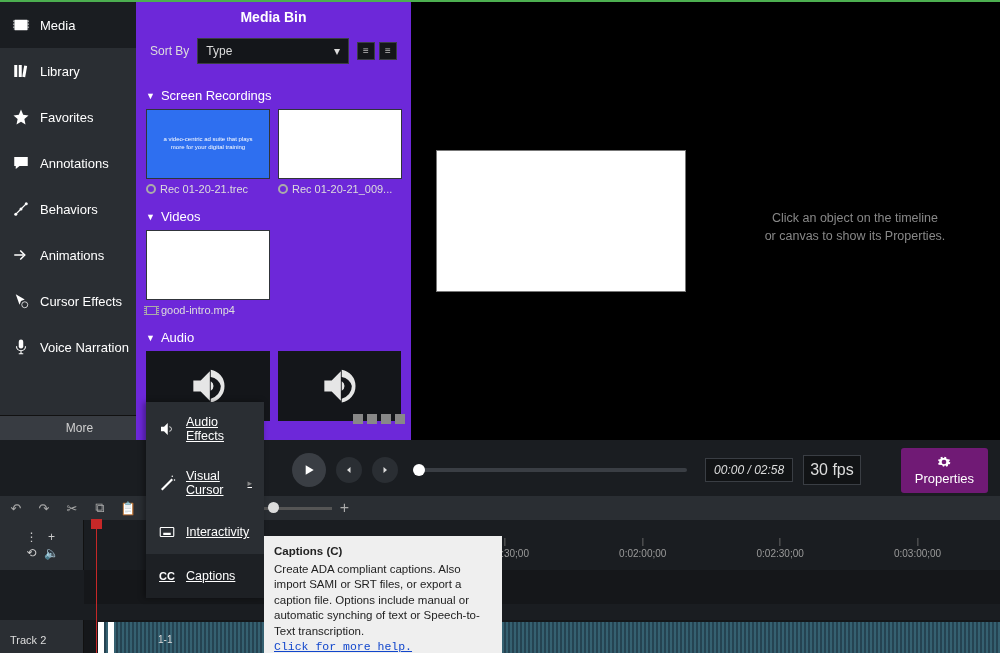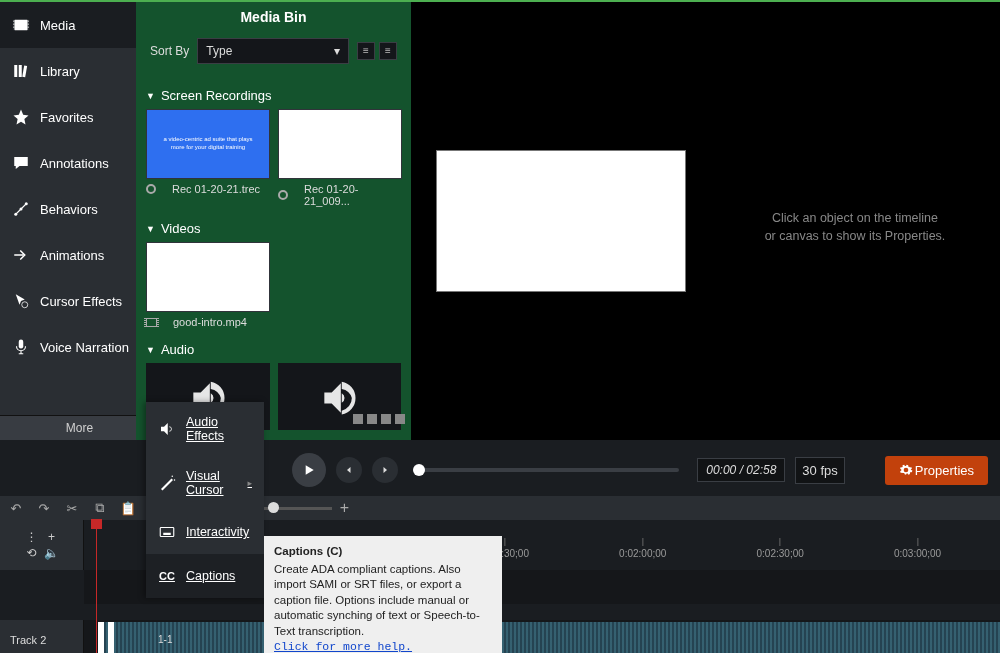--- a/index.html
+++ b/index.html
@@ -8,36 +8,36 @@
 
   
   .sidebar { position:absolute; left:0; top:2px; width:160px; height:438px; background:#2a2e33; border-right:1px solid #000; }
   .sidebar-item { display:flex; align-items:center; gap:10px; padding:14px 12px; color:#fff; cursor:pointer; font-size:13px; }
   .sidebar-item.active { background:#1a1d21; }
   .sidebar .more { position:absolute; bottom:0; left:0; right:0; text-align:center; padding:5px 0; font-size:12px; color:#d0d0d0; background:#383c42; border-top:1px solid #111; cursor:pointer;}
   .icon { width:18px; height:18px; display:inline-flex; align-items:center; justify-content:center; fill:#fff; color:#fff; flex-shrink:0;}
   .icon svg { width:100%; height:100%; fill:currentColor; }
 
   
-  .mediabin { position:absolute; left:136px; top:2px; width:276px; height:438px; background:#14532d; border-right:1px solid #000;}
+  .mediabin { position:absolute; left:136px; top:2px; width:276px; height:438px; background:#6d28d9; border-right:1px solid #000;}
   .mediabin-title { text-align:center; padding:7px 0; font-weight:bold; color:#fff; font-size:14px; }
   .sortrow { display:flex; align-items:center; gap:8px; padding:6px 14px; }
   .sortrow .lbl { font-size:12px; color:#ddd;}
   .sort-select { flex:1; background:#14161a; border:1px solid #3a3e44; color:#ddd; font-size:12px; padding:5px 8px; display:flex; justify-content:space-between; align-items:center; cursor:pointer;}
   .sort-btns { display:flex; gap:4px; }
   .sort-btn { width:18px; height:18px; background:#14161a; border:1px solid #3a3e44; display:flex; align-items:center; justify-content:center; cursor:pointer;}
   .sort-btn span{ font-size:10px; color:#bbb; line-height:1;}
   .bin-body { padding:4px 10px 0 10px; overflow:hidden; height:360px; position:relative;}
   .section-head { display:flex; align-items:center; gap:6px; font-size:13px; color:#fff; margin:14px 0 6px 0; }
   .section-head .tri { font-size:9px; }
   .thumb-row { display:flex; gap:8px; }
   .thumb { width:124px; }
   .thumb-img { width:124px; height:70px; background:#fff; border:1px solid #30343a; display:flex; align-items:center; justify-content:center; overflow:hidden;}
   .thumb-img.blue { background:#2e6ff0; color:#fff; font-size:6px; text-align:center; padding:10px; line-height:1.3; position:relative;}
-  .thumb-label { display:flex; align-items:center; gap:16px; font-size:11px; color:#ddd; margin-top:4px; }
+  .thumb-label { display:flex; align-items:center; gap:4px; font-size:11px; color:#ddd; margin-top:4px; }
   .thumb-label .dot{ width:10px; height:10px; border-radius:50%; border:2px solid #aaa; flex-shrink:0;}
   .thumb-label .film{ width:11px; height:9px; border:1px solid #aaa; position:relative; flex-shrink:0;}
   .thumb-label .film:before, .thumb-label .film:after{content:"";position:absolute;top:-1px;bottom:-1px;width:2px;background:repeating-linear-gradient(#aaa 0 1px,transparent 1px 2px);}
   .thumb-label .film:before{left:-3px;} .thumb-label .film:after{right:-3px;}
   .audio-thumb { width:124px; height:70px; background:#14161a; display:flex; align-items:center; justify-content:center; }
   .audio-thumb svg { width:44px; height:44px; fill:#e6e6e6;}
   .bin-bottom-icons { position:absolute; right:6px; bottom:6px; display:flex; gap:4px;}
   .bin-bottom-icons div{ width:10px; height:10px; background:#888;}
   
   
@@ -59,22 +59,22 @@
 
   
   .playbar { position:absolute; left:264px; top:448px; right:0; height:44px; background:#1a1d21; display:flex; align-items:center; padding:0 12px; gap:10px;}
   .pb-btn { width:26px; height:26px; border-radius:50%; background:#2a2e33; display:flex; align-items:center; justify-content:center; cursor:pointer; color:#ddd;}
   .pb-btn.big { width:34px; height:34px; background:#3a3e44;}
   .pb-btn svg { width:12px; height:12px; fill:#ddd;}
   .pb-btn.big svg{ width:16px; height:16px; fill:#fff;}
   .pb-track { flex:1; height:4px; background:#3a3e44; position:relative; border-radius:2px; margin:0 8px;}
   .pb-track .knob{ position:absolute; left:-3px; top:-4px; width:12px; height:12px; background:#fff; border-radius:50%;}
   .time-box { background:#111315; border:1px solid #3a3e44; padding:4px 8px; font-size:12px; color:#ddd;font-style:italic;}
-  .fps-box { background:#111315; border:1px solid #3a3e44; padding:5px 6px; font-size:13px; color:#ddd;}
-  .props-btn { background:#c2410c; color:#fff; padding:7px 14px; border-radius:3px; display:flex; align-items:center; gap:2px; cursor:pointer; font-size:13px;}
+  .fps-box { background:#111315; border:1px solid #3a3e44; padding:5px 6px; font-size:16px; color:#ddd;}
+  .props-btn { background:#701a75; color:#fff; padding:7px 14px; border-radius:3px; display:flex; align-items:center; gap:2px; cursor:pointer; font-size:13px;flex-direction:column;}
   .props-btn .gear{ width:14px; height:14px; }
 
   
   .tl-tools { position:absolute; left:0; top:496px; right:0; height:24px; background:#2a2e33; display:flex; align-items:center; padding:0 8px; gap:12px; font-size:13px; color:#aaa;}
   .tl-tools .tool{ cursor:pointer; width:16px; text-align:center;}
   .tl-timecode { font-size:11px; color:#fff; font-family:monospace; letter-spacing:1px;}
   .zoom { display:flex; align-items:center; gap:8px; margin-left:4px;}
   .zoom-track{ width:70px; height:3px; background:#555; position:relative;}
   .zoom-track .knob{ position:absolute; left:6px; top:-5px; width:11px; height:11px; background:#ddd; border-radius:50%;}
   .zoom .plus{ font-size:16px; cursor:pointer;}

